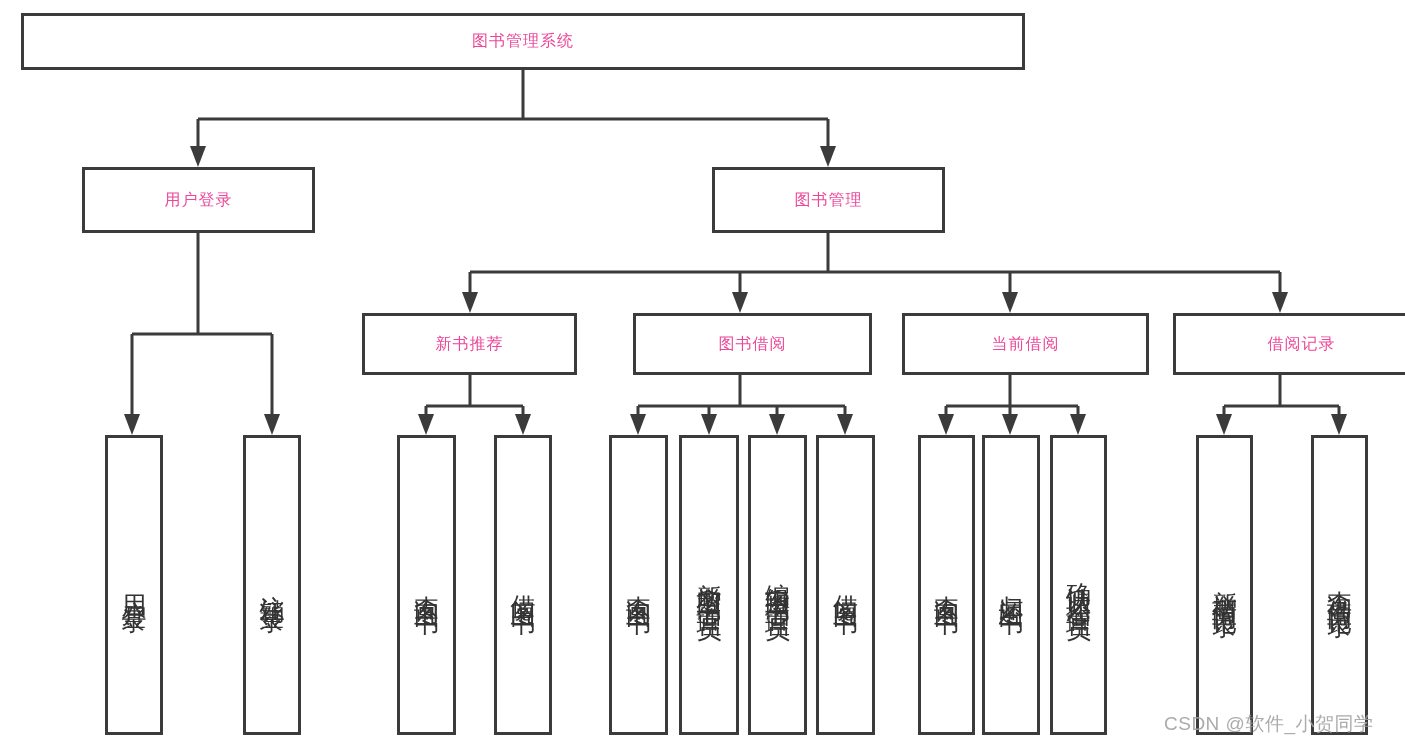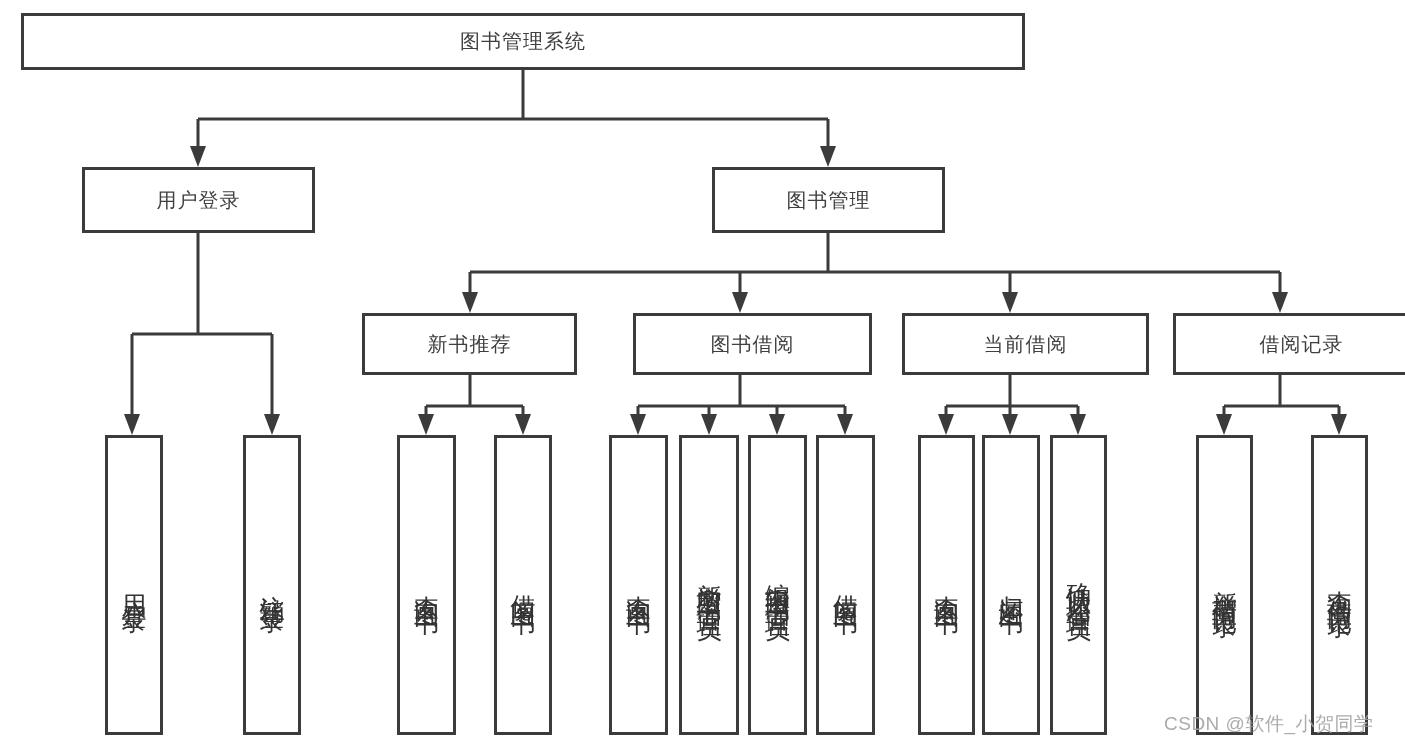--- a/index.html
+++ b/index.html
@@ -26,23 +26,23 @@
     box-sizing: border-box;
     border: 3px solid #3b3b3b;
     background: #ffffff;
     display: flex;
     align-items: center;
     justify-content: center;
     z-index: 2;
     color: #333333;
   }
   .hlabel {
-    font-size: 20px;
+    font-size: 16px;
     letter-spacing: 1px;
-    color: #404040;
+    color: #ec4899;
     white-space: nowrap;
   }
   .leaf .vtext {
     writing-mode: vertical-rl;
     text-orientation: mixed;
     font-size: 25px;
     line-height: 1;
     letter-spacing: 5px;
     color: #333333;
     white-space: nowrap;

